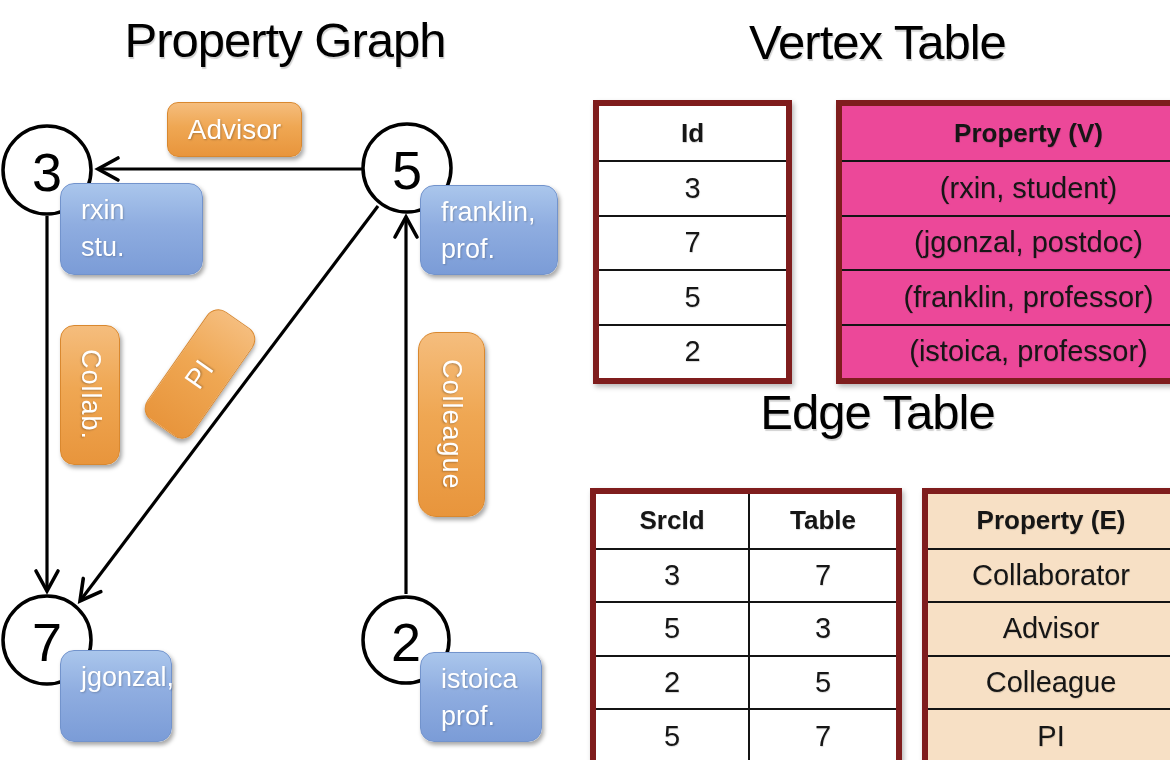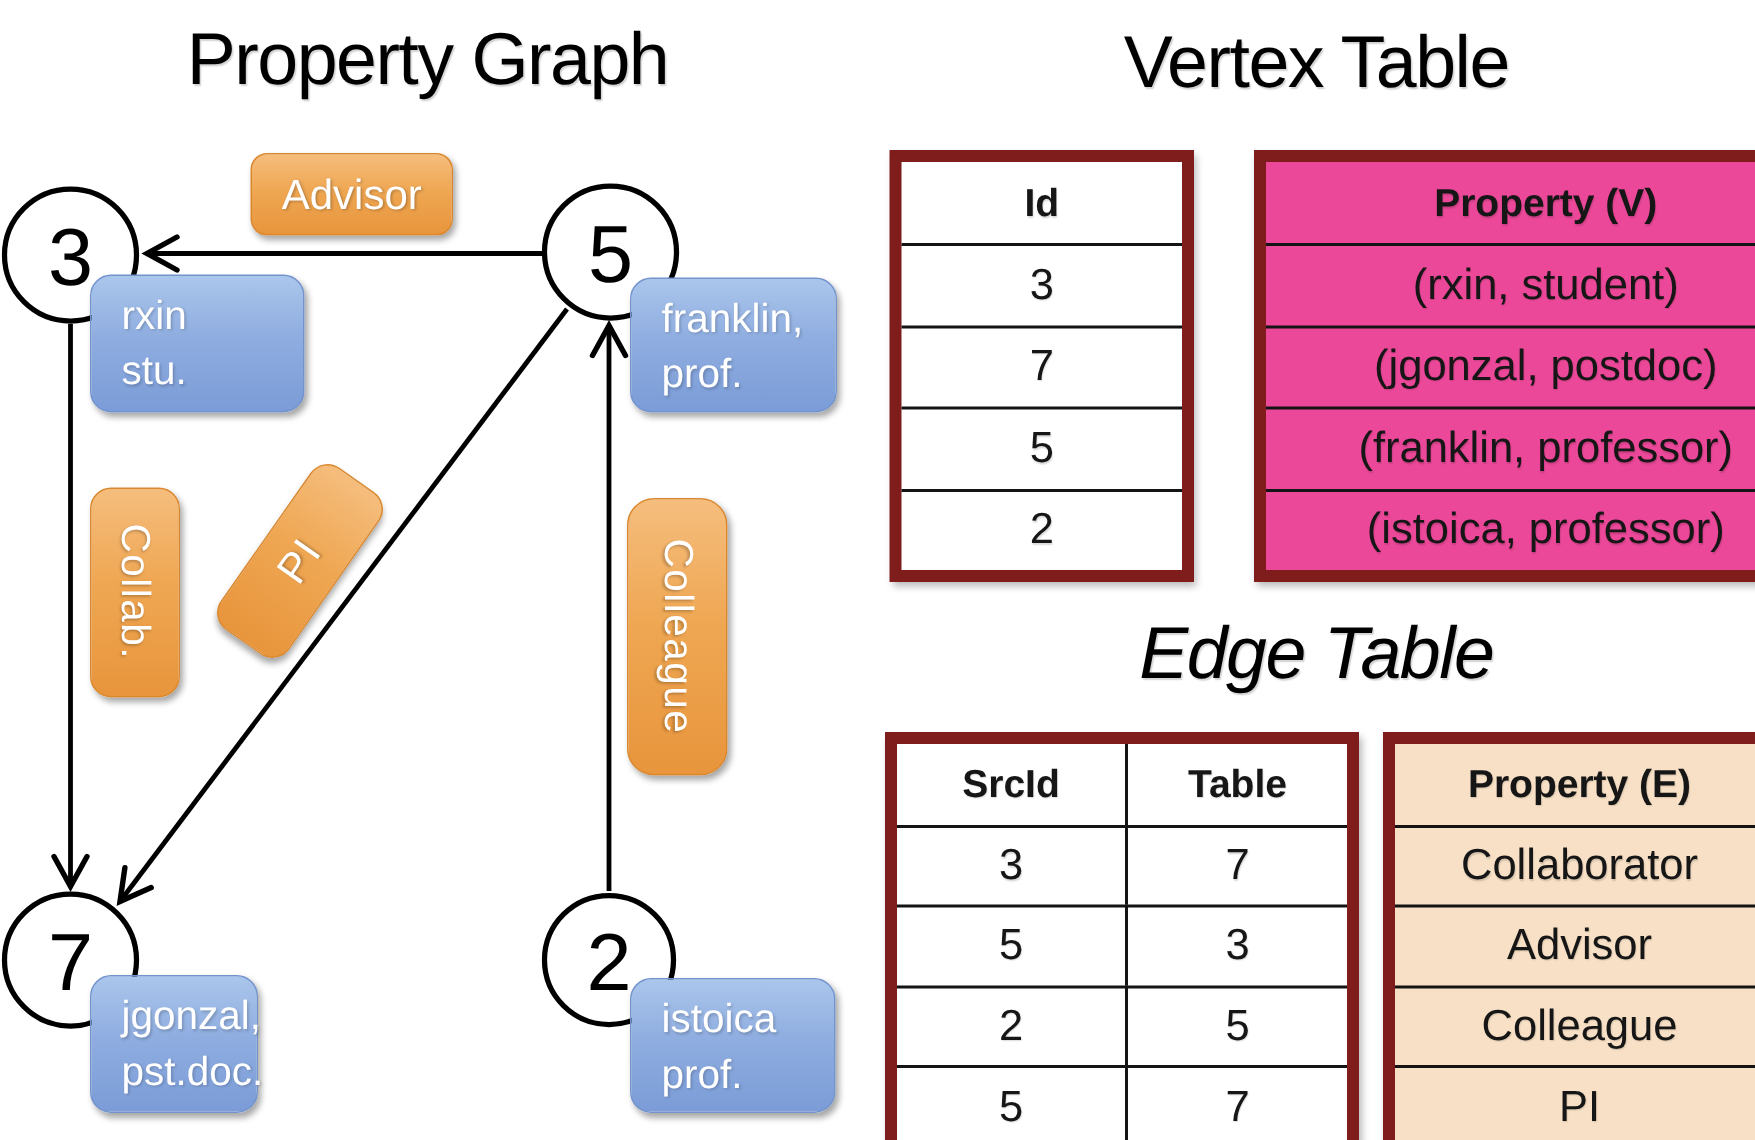--- a/index.html
+++ b/index.html
@@ -7,21 +7,21 @@
     position:relative; width:1170px; height:760px; overflow:hidden;
     font-family:"Liberation Sans","DejaVu Sans",sans-serif; background:#fff;
   }
   .title {
     position:absolute; text-align:center; font-size:49px; font-weight:400;
     letter-spacing:-1px; color:#000; text-shadow:1px 1.5px 1px rgba(0,0,0,0.18);
     white-space:nowrap;
   }
   #graph-title   { left:0px;   width:570px; top:12px; }
   #vertex-title  { left:585px; width:585px; top:14px; }
-  #edge-title    { left:585px; width:585px; top:408px;font-style:italic; }
+  #edge-title    { left:585px; width:585px; top:384px; }
 
   #graph-svg { position:absolute; left:0; top:0; z-index:1; }
 
   
   .obox {
     position:absolute; z-index:2;
     background:linear-gradient(180deg,#f5bd7d 0%,#efa753 45%,#e8953c 100%);
     border:1.5px solid #d9882f; border-radius:14px;
     box-shadow:2px 3px 4px rgba(0,0,0,0.35);
     display:flex; align-items:center; justify-content:center;
@@ -40,25 +40,25 @@
     background:linear-gradient(180deg,#aac6ec 0%,#8fade0 45%,#7b9cd7 100%);
     border:1px solid #7293cc; border-radius:14px;
     box-shadow:2px 3px 4px rgba(0,0,0,0.35);
     color:#fff; font-size:27px; line-height:37px;
     padding:8px 0 0 20px; box-sizing:border-box;
     text-shadow:1px 1px 2px rgba(0,0,0,0.2);
   }
   #vprop-rxin     { left:60px;  top:183px; width:143px; height:92px; }
   #vprop-franklin { left:420px; top:185px; width:138px; height:90px; }
   #vprop-jgonzal  { left:60px;  top:650px; width:112px; height:92px; }
-  #vprop-istoica  { left:420px; top:652px; width:137px; height:90px; }
+  #vprop-istoica  { left:420px; top:652px; width:122px; height:90px; }
 
   
   .subtable {
-    position:absolute; border:8px solid #7f1d1d; background:#fff;
+    position:absolute; border:6px solid #7f1d1d; background:#fff;
     box-shadow:2px 3px 5px rgba(0,0,0,0.28); display:grid; z-index:2;
     color:#161616; text-shadow:0.5px 1px 1px rgba(0,0,0,0.15);
   }
   .cell {
     display:flex; align-items:center; justify-content:center;
     font-size:29px; overflow:hidden; white-space:nowrap;
   }
   .hcell { font-weight:bold; font-size:26px; }
   .one-col { grid-template-columns:1fr; grid-template-rows:repeat(5,1fr); }
   .one-col .cell + .cell { border-top:2.5px solid #141414; }
@@ -118,21 +118,20 @@
   <div class="bbox" id="vprop-rxin">
     <div>rxin</div>
     <div>stu.</div>
   </div>
   <div class="bbox" id="vprop-franklin">
     <div>franklin,</div>
     <div>prof.</div>
   </div>
   <div class="bbox" id="vprop-jgonzal">
     <div>jgonzal,</div>
-    <div>pst.doc.</div>
   </div>
   <div class="bbox" id="vprop-istoica">
     <div>istoica</div>
     <div>prof.</div>
   </div>
 
   <div class="subtable one-col" id="vt-id">
     <div class="cell hcell">Id</div>
     <div class="cell">3</div>
     <div class="cell">7</div>

